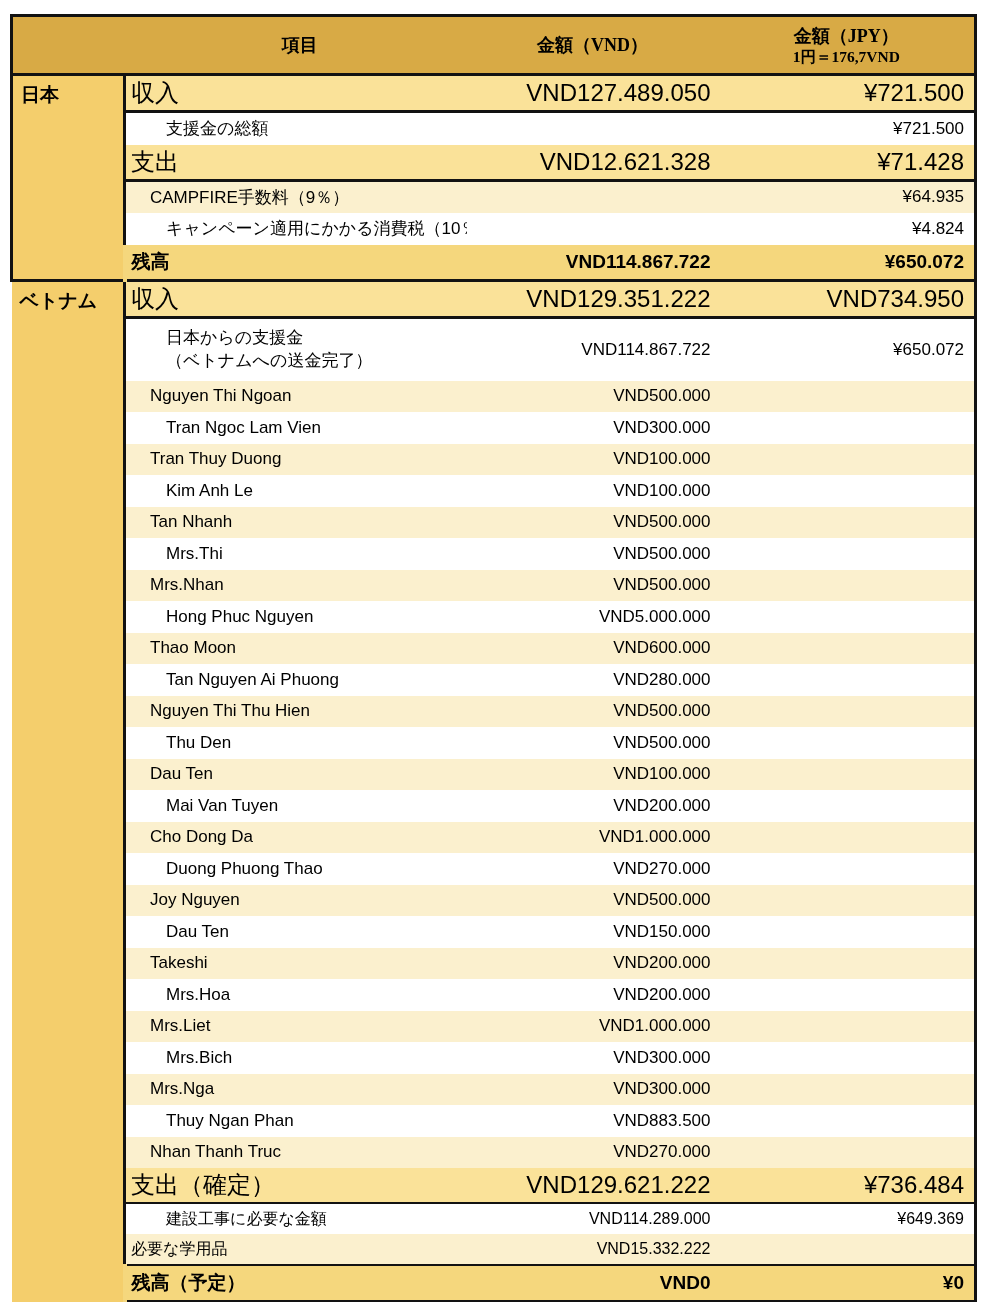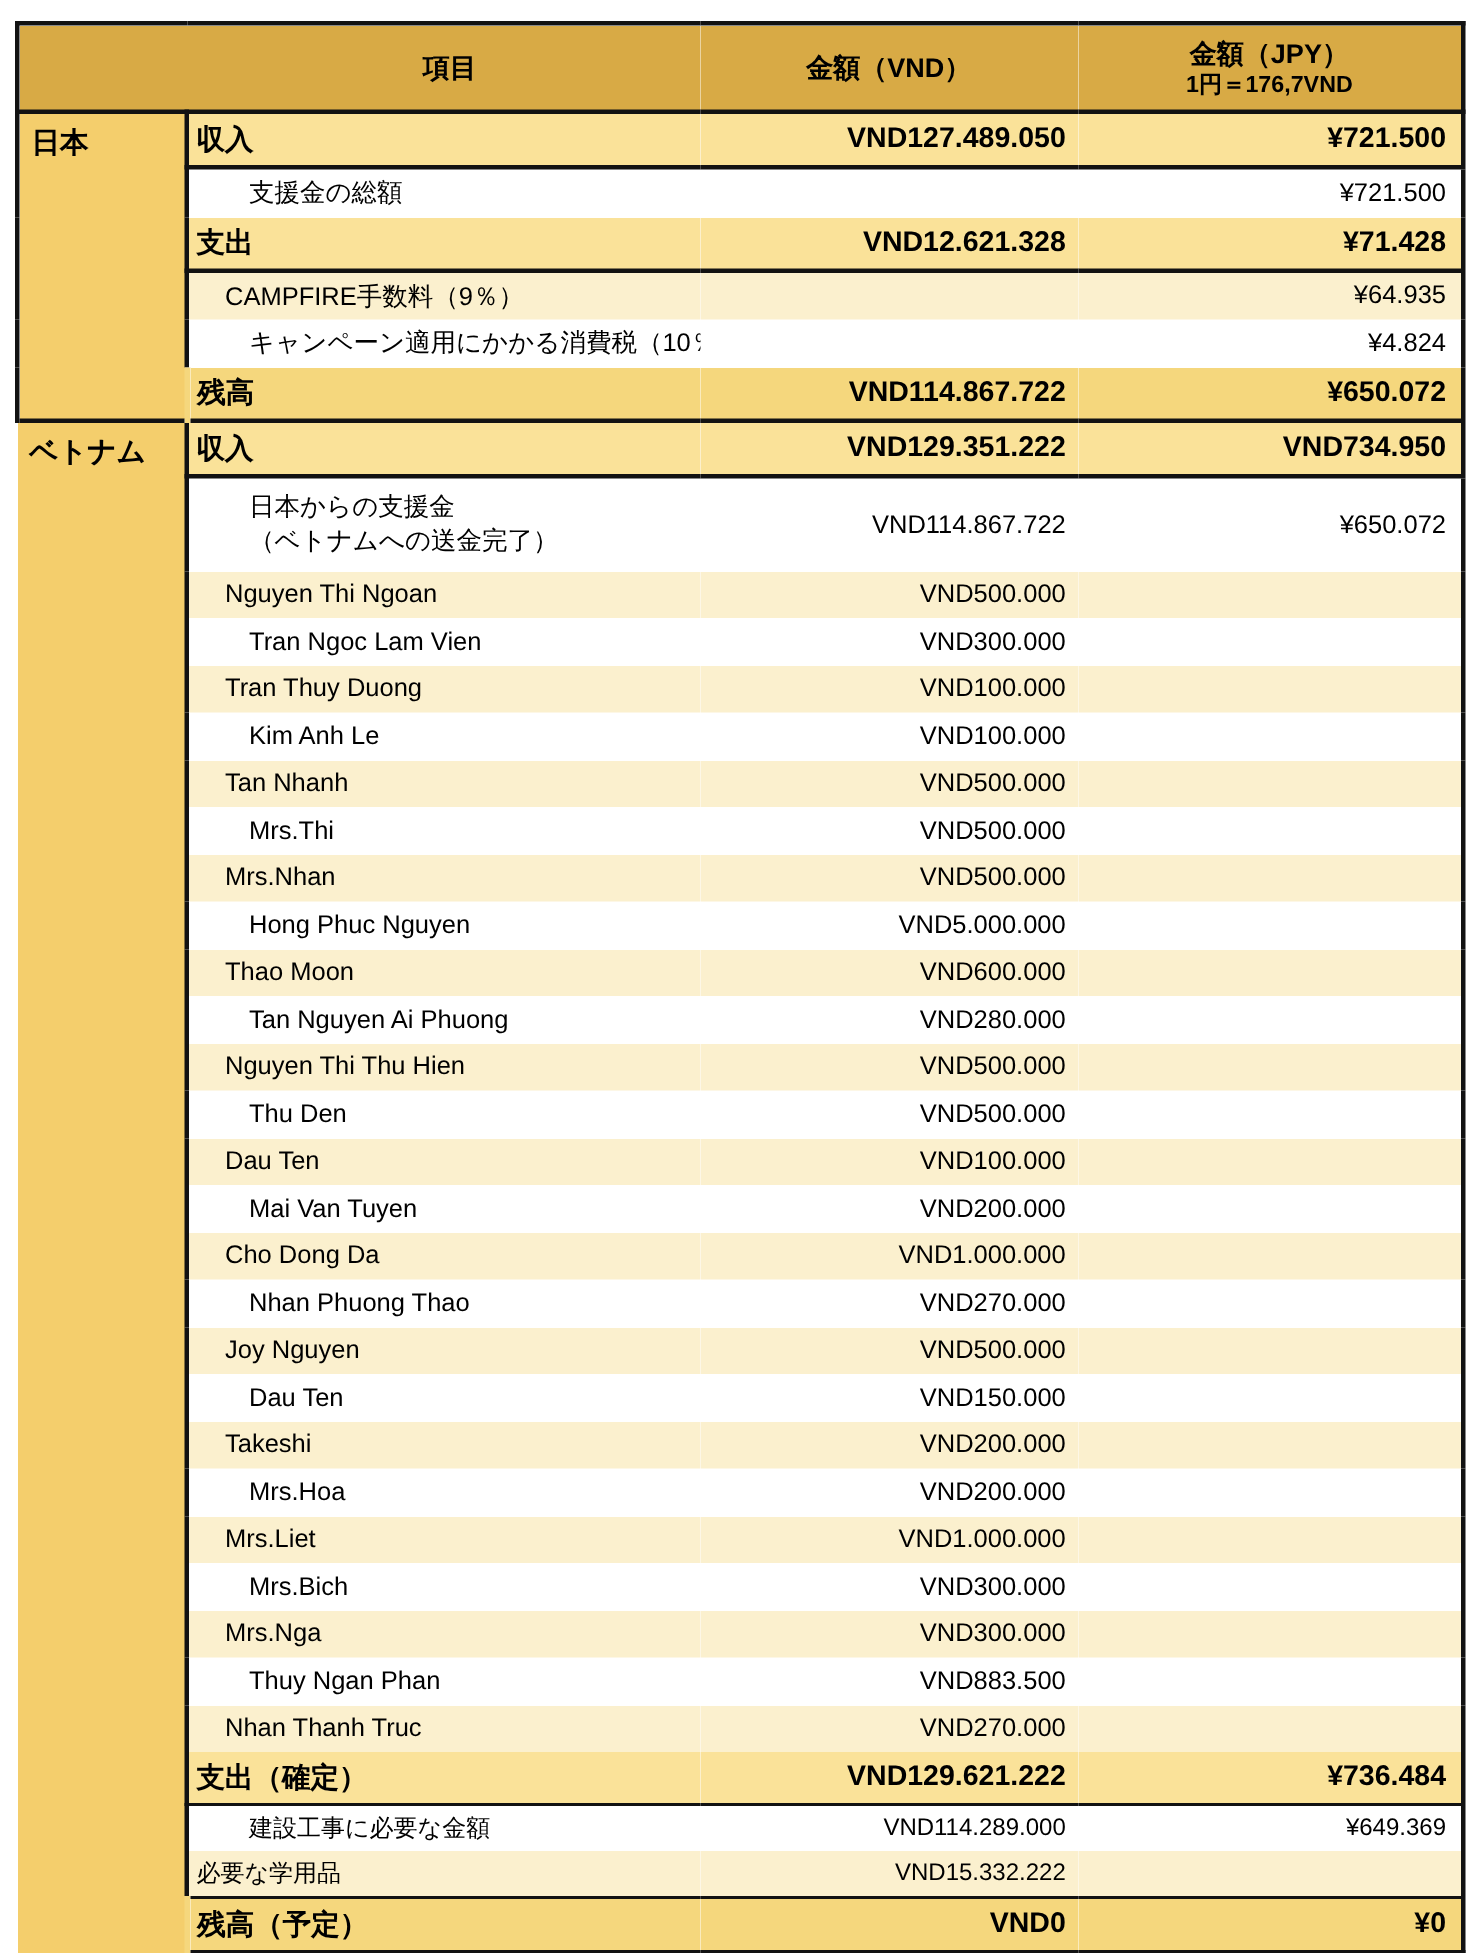--- a/index.html
+++ b/index.html
@@ -28,33 +28,33 @@
   th,td{overflow:hidden;white-space:nowrap;vertical-align:middle;padding:0;}
   
   thead th{
     background:var(--header-bg);
     border-top:3px solid var(--border);
     border-bottom:3px solid var(--border);
     font-weight:bold;font-size:18px;height:56px;
   }
   thead th:first-child{border-left:3px solid var(--border);text-align:center;padding-left:120px;}
   thead th:last-child{border-right:3px solid var(--border);}
-  .h-center{text-align:center;}
+  .h-center{text-align:center;font-family:Liberation Serif, serif;}
   .h-jpy-sub{display:block;font-size:15.5px;font-weight:bold;line-height:1.15;}
   .h-jpy-main{display:block;line-height:1.2;margin-top:2px;}
   
   td.country{
     background:var(--country-bg);
     border-right:3px solid var(--border);
     vertical-align:top;font-weight:bold;font-size:19px;
     padding:6px 2px 0 8px;
   }
   td.country.edge-left{border-left:3px solid var(--border);}
   
-  tr.summary td.cell{background:var(--summary-bg);font-weight:bold;font-size:19px;height:34px;}
+  tr.summary td.cell{background:var(--summary-bg);font-weight:normal;font-size:24px;height:34px;}
   tr.balance td.cell{background:var(--balance-bg);font-weight:bold;font-size:19px;height:34px;}
   tr.balance td.label{border-left:4px solid var(--balance-bg);} 
   tr.detail td.cell{font-size:17px;height:31.5px;}
   tr.detail.cream td.cell{background:var(--cream-bg);}
   tr.detail.white td.cell{background:var(--white-bg);padding-left:40px;}
   tr.tall td.cell{height:62px;}
   tr.compact td.cell{height:30px;font-size:16px;}
   
   tr.section-start td{border-top:3px solid var(--border);margin-left:44px;}
   tr.rule-thick td.cell{border-top:3px solid var(--border);}
@@ -206,21 +206,21 @@
         <td class="cell label indent">Mai Van Tuyen</td>
         <td class="cell num vnd">VND200.000</td>
         <td class="cell num jpy"></td>
       </tr>
       <tr class="detail cream">
         <td class="cell label indent">Cho Dong Da</td>
         <td class="cell num vnd">VND1.000.000</td>
         <td class="cell num jpy"></td>
       </tr>
       <tr class="detail white">
-        <td class="cell label indent">Nhan Phuong Thao</td>
+        <td class="cell label indent">Duong Phuong Thao</td>
         <td class="cell num vnd">VND270.000</td>
         <td class="cell num jpy"></td>
       </tr>
       <tr class="detail cream">
         <td class="cell label indent">Joy Nguyen</td>
         <td class="cell num vnd">VND500.000</td>
         <td class="cell num jpy"></td>
       </tr>
       <tr class="detail white">
         <td class="cell label indent">Dau Ten</td>

